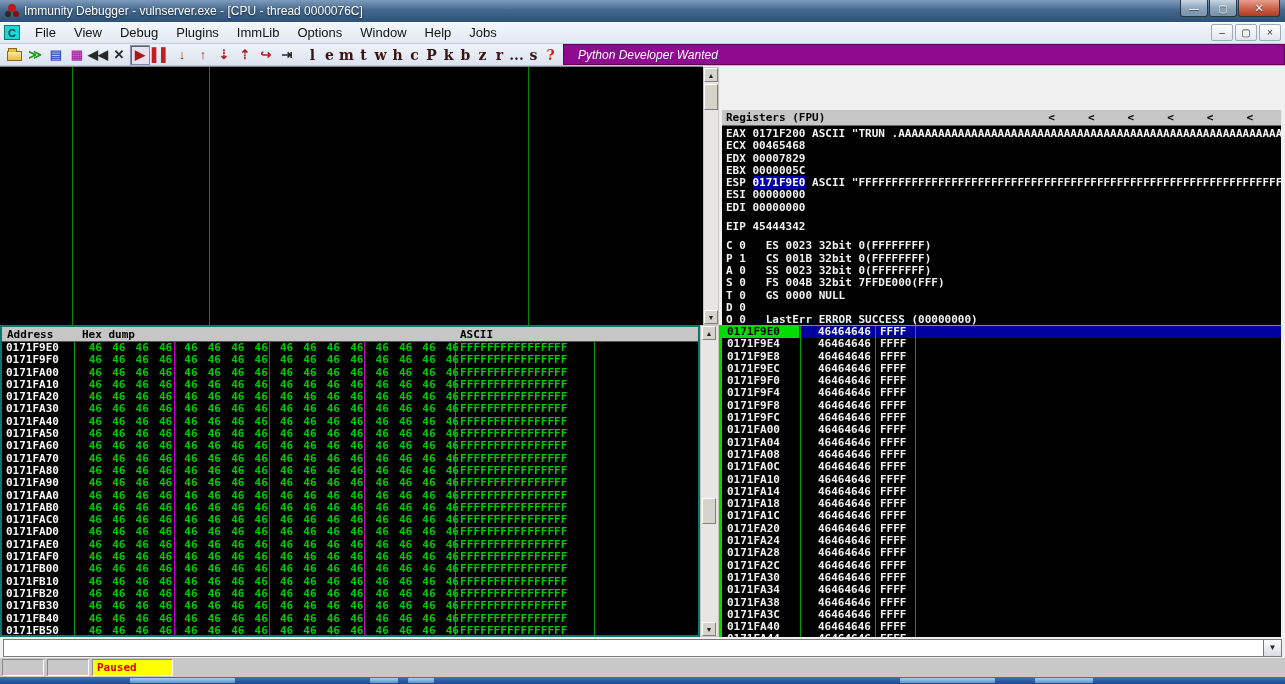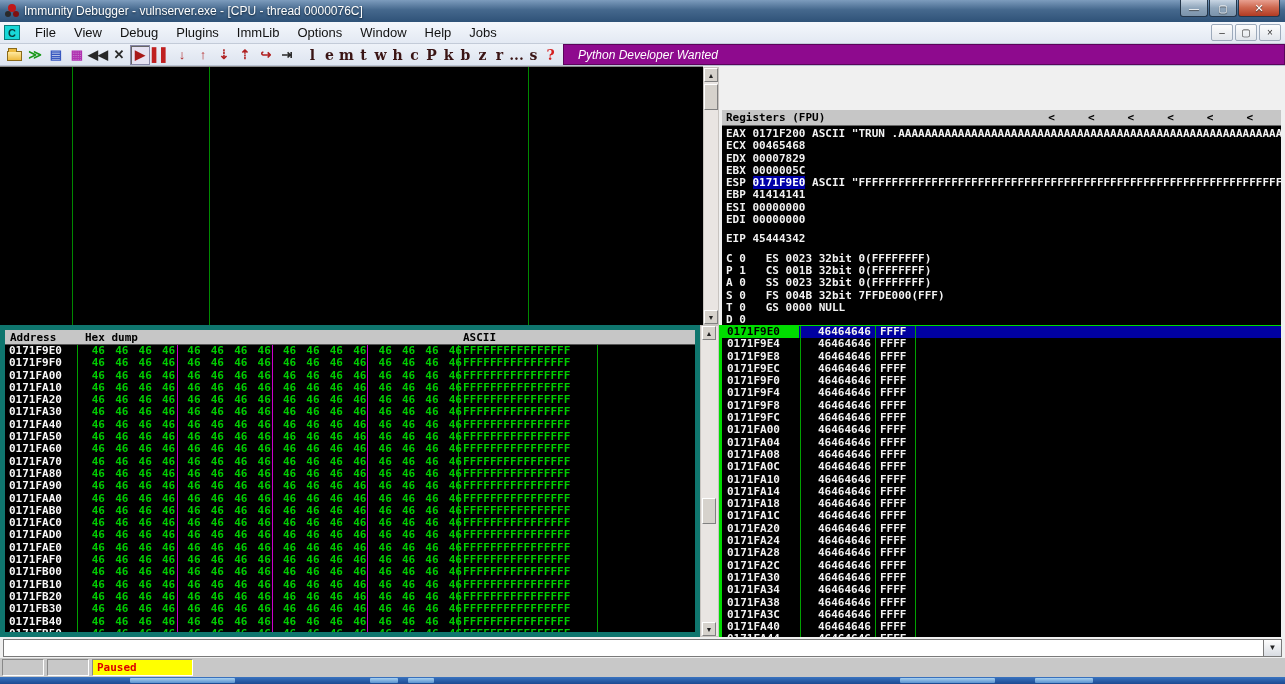--- a/index.html
+++ b/index.html
@@ -70,21 +70,21 @@
   .pane-hdr { height:16px; background:#c6c6c6; color:#000; display:flex; align-items:center;
     padding:0 4px; font-family:"DejaVu Sans Mono", monospace; font-weight:bold; font-size:11px;
     border-bottom:1px solid #666; }
   .chevrons { margin-left:auto; display:flex; gap:33px; padding-right:24px; }
   .reg-body { padding:2px 0 0 4px; color:#f2f2f2; }
   .reg-line { height:12.3px; line-height:12.3px; white-space:pre; }
   .reg-line.blank { height:7px; }
   .reg-hl { background:#0000a8; color:#fff; }
 
   
-  .hexpane { left:0; top:259px; width:700px; height:312px; border:5px solid #0f766e; }
+  .hexpane { left:0; top:259px; width:700px; height:312px; border:2px solid #0f766e; }
   .hex-hdr { height:15px; background:#c6c6c6; border-bottom:1px solid #555; position:relative;
     color:#000; font-size:11px; }
   .hex-hdr span { position:absolute; top:1px; }
   .hex-rows { position:relative; height:295px; }
   .hex-row { height:12.3px; line-height:12.3px; position:relative; }
   .h-addr { position:absolute; left:4px; color:#f8f8f8; }
   .h-b { position:absolute; color:#00cc00; width:22px; text-align:right; }
   .h-ascii { position:absolute; left:458px; color:#00cc00; letter-spacing:0.1px; }
   .col-sep { position:absolute; top:0; bottom:0; width:1px; }
 
@@ -106,21 +106,21 @@
   .cmd-drop { width:19px; height:18px; background:linear-gradient(#fdfdfd,#d8dce2); border:1px solid #7a7a7a;
     font-size:8px; color:#222; display:flex; align-items:center; justify-content:center; }
 
   
   .statusbar { height:19px; background:#c8c8c8; display:flex; gap:3px; padding:1px 2px;
     font-family:"DejaVu Sans Mono", monospace; font-size:11px; font-weight:bold; }
   .seg { border:1px solid #888; border-bottom-color:#fff; border-right-color:#fff; background:#c8c8c8;
     display:flex; align-items:center; padding:0 4px; white-space:nowrap; overflow:hidden; }
   .seg.msg { flex:1; color:#000; }
   .seg.small { width:42px; }
-  .seg.paused { width:101px; background:#ffff00; color:#dd0000; }
+  .seg.paused { width:81px; background:#ffff00; color:#dd0000; }
 
   
   .taskbar { height:7px; background:linear-gradient(#3a74c0,#1c4a92); position:relative; }
   .task-seg { position:absolute; top:1px; bottom:1px; background:linear-gradient(#a8d0f0,#5c94d0); border-radius:1px; }
 </style>
 </head>
 <body>
 
 <div class="win">
 
@@ -222,21 +222,20 @@
             <span>&lt;</span>
             <span>&lt;</span>
           </span>
       </div>
       <div class="reg-body" id="reg-body">
           <div class="reg-line"><span>EAX 0171F200 ASCII "TRUN .AAAAAAAAAAAAAAAAAAAAAAAAAAAAAAAAAAAAAAAAAAAAAAAAAAAAAAAAAAAAAAAA</span></div>
           <div class="reg-line"><span>ECX 00465468</span></div>
           <div class="reg-line"><span>EDX 00007829</span></div>
           <div class="reg-line"><span>EBX 0000005C</span></div>
           <div class="reg-line"><span>ESP </span><span class="reg-hl">0171F9E0</span><span> ASCII "FFFFFFFFFFFFFFFFFFFFFFFFFFFFFFFFFFFFFFFFFFFFFFFFFFFFFFFFFFFFFFFFFFFF</span></div>
-          <div class="reg-line"><span>EBP 41414141</span></div>
           <div class="reg-line"><span>ESI 00000000</span></div>
           <div class="reg-line"><span>EDI 00000000</span></div>
           <div class="reg-line blank"></div>
           <div class="reg-line"><span>EIP 45444342</span></div>
           <div class="reg-line blank"></div>
           <div class="reg-line"><span>C 0   ES 0023 32bit 0(FFFFFFFF)</span></div>
           <div class="reg-line"><span>P 1   CS 001B 32bit 0(FFFFFFFF)</span></div>
           <div class="reg-line"><span>A 0   SS 0023 32bit 0(FFFFFFFF)</span></div>
           <div class="reg-line"><span>S 0   FS 004B 32bit 7FFDE000(FFF)</span></div>
           <div class="reg-line"><span>T 0   GS 0000 NULL</span></div>

